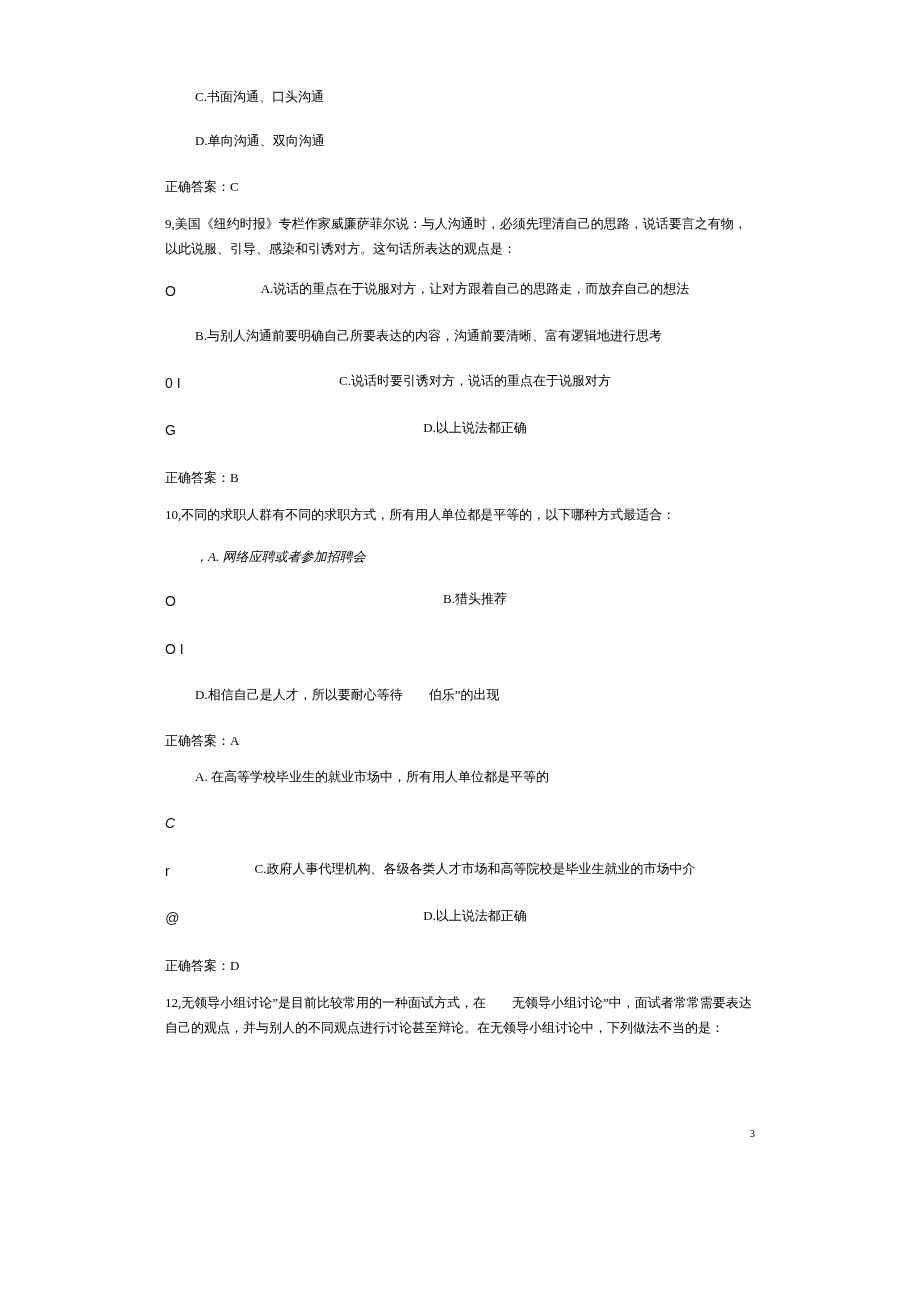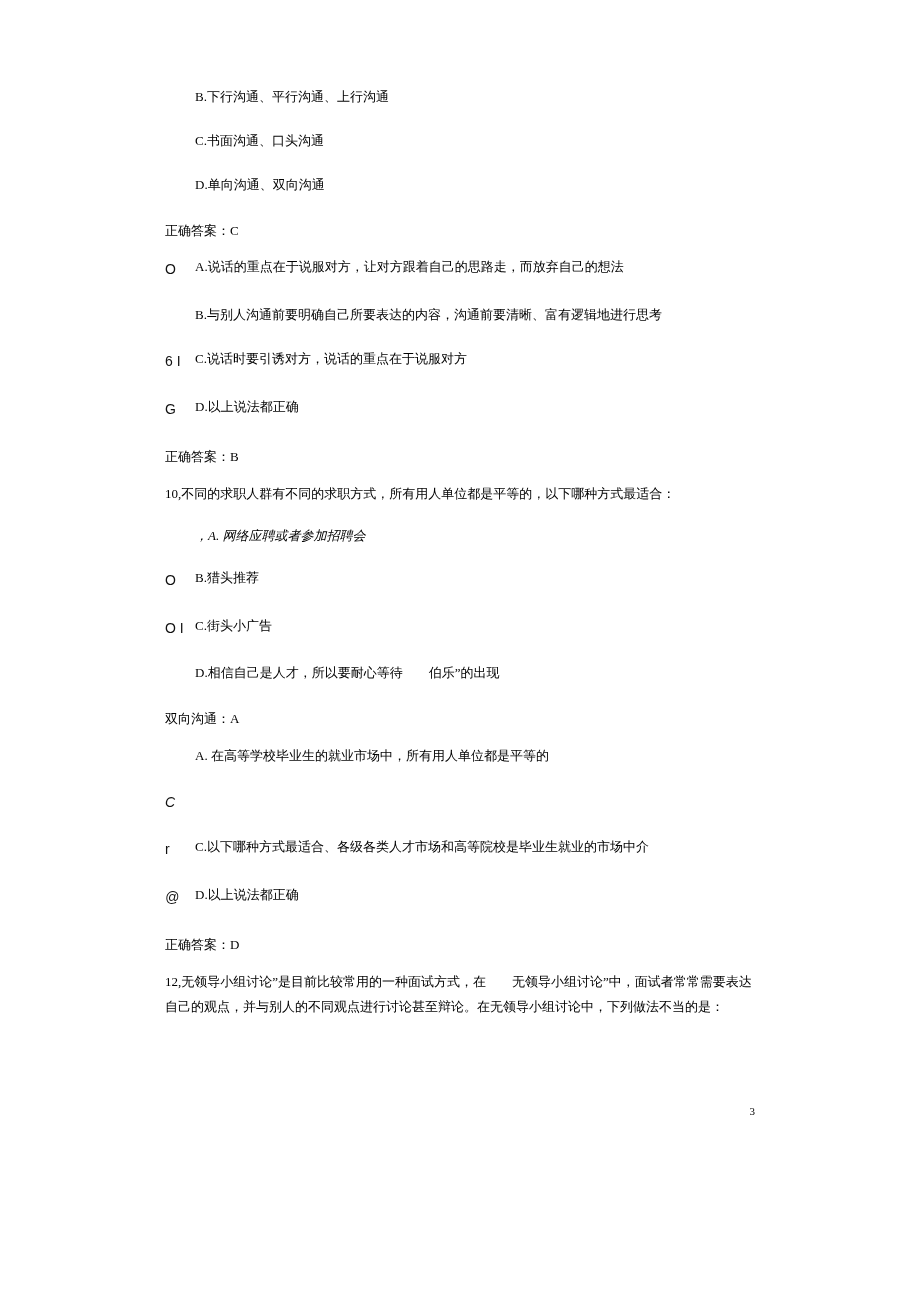--- a/index.html
+++ b/index.html
@@ -30,20 +30,21 @@
     align-items: center;
     justify-content: flex-start;
     padding-top: 2px;
     font-style: italic;
   }
   .marker.nonitalic {
     font-style: normal;
   }
   .opt-text {
     flex: 1;
+    text-align: center;
   }
   .opt-text-pad {
     padding-left: 30px;
     margin: 6px 0 22px 0;
   }
   .answer {
     margin: 24px 0 14px 0;
   }
   .stem {
     margin: 10px 0 16px 0;
@@ -60,35 +61,35 @@
     font-size: 11px;
     color: #000;
     margin-top: 30px;
   }
 </style>
 </head>
 <body>
 
 <div class="page">
 
-  <div class="opt-text-pad">B.下行沟通、平行沟通、上行沟通</div>
   <div class="opt-text-pad">C.书面沟通、口头沟通</div>
   <div class="opt-text-pad">D.单向沟通、双向沟通</div>
   <div class="answer">正确答案：C</div>
 
+  <div class="stem">9,美国《纽约时报》专栏作家威廉萨菲尔说：与人沟通时，必须先理清自己的思路，说话要言之有物，以此说服、引导、感染和引诱对方。这句话所表达的观点是：</div>
 
   <div class="option">
     <div class="marker nonitalic">O</div>
     <div class="opt-text">A.说话的重点在于说服对方，让对方跟着自己的思路走，而放弃自己的想法</div>
   </div>
 
   <div class="opt-text-pad">B.与别人沟通前要明确自己所要表达的内容，沟通前要清晰、富有逻辑地进行思考</div>
 
   <div class="option">
-    <div class="marker nonitalic">6 I</div>
+    <div class="marker nonitalic">0 I</div>
     <div class="opt-text">C.说话时要引诱对方，说话的重点在于说服对方</div>
   </div>
 
   <div class="option">
     <div class="marker nonitalic">G</div>
     <div class="opt-text">D.以上说法都正确</div>
   </div>
 
   <div class="answer">正确答案：B</div>
 
@@ -96,37 +97,36 @@
 
   <div class="stem-pad">，A. 网络应聘或者参加招聘会</div>
 
   <div class="option">
     <div class="marker nonitalic">O</div>
     <div class="opt-text">B.猎头推荐</div>
   </div>
 
   <div class="option">
     <div class="marker nonitalic">O I</div>
-    <div class="opt-text">C.街头小广告</div>
   </div>
 
   <div class="opt-text-pad">D.相信自己是人才，所以要耐心等待  伯乐”的出现</div>
 
-  <div class="answer">双向沟通：A</div>
+  <div class="answer">正确答案：A</div>
 
 
   <div class="opt-text-pad">A. 在高等学校毕业生的就业市场中，所有用人单位都是平等的</div>
 
   <div class="option">
     <div class="marker">C</div>
   </div>
 
   <div class="option">
     <div class="marker nonitalic">r</div>
-    <div class="opt-text">C.以下哪种方式最适合、各级各类人才市场和高等院校是毕业生就业的市场中介</div>
+    <div class="opt-text">C.政府人事代理机构、各级各类人才市场和高等院校是毕业生就业的市场中介</div>
   </div>
 
   <div class="option">
     <div class="marker">@</div>
     <div class="opt-text">D.以上说法都正确</div>
   </div>
 
   <div class="answer">正确答案：D</div>
 
   <div class="stem">12,无领导小组讨论”是目前比较常用的一种面试方式，在  无领导小组讨论”中，面试者常常需要表达自己的观点，并与别人的不同观点进行讨论甚至辩论。在无领导小组讨论中，下列做法不当的是：</div>

